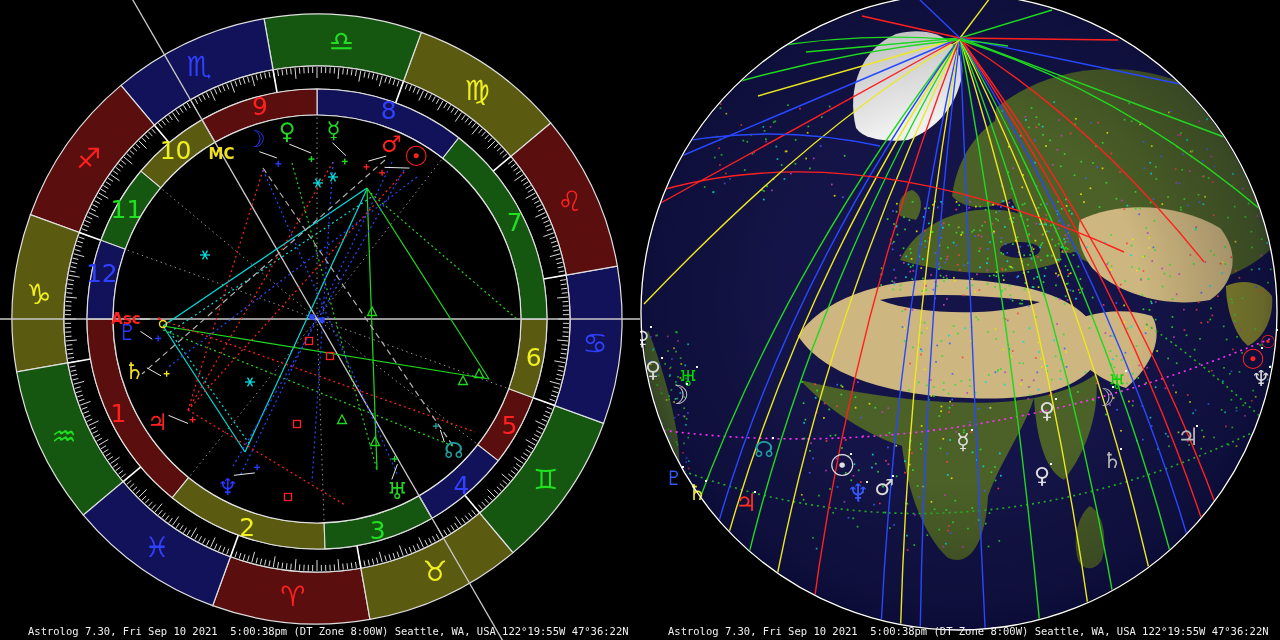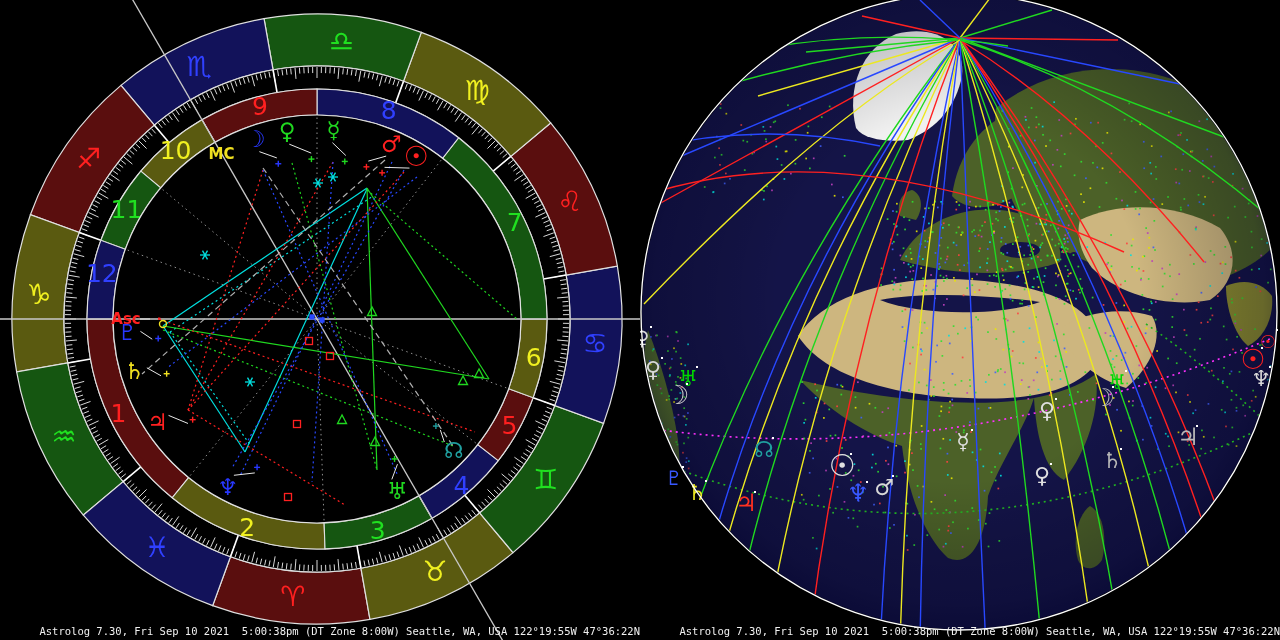--- a/index.html
+++ b/index.html
@@ -4,21 +4,21 @@
 <style>
   html,body{margin:0;padding:0;background:#000;}
   .stage{position:relative;width:1280px;height:640px;background:#000;overflow:hidden;
          font-family:"DejaVu Sans",sans-serif;}
   .panel{position:absolute;top:0;width:640px;height:640px;}
   #wheel-panel{left:0;}
   #globe-panel{left:640px;}
   svg{display:block;}
   .status{position:absolute;left:28px;top:624px;width:612px;
           font-family:"DejaVu Sans Mono",monospace;font-size:10.5px;line-height:14px;
-          color:#f0f0f0;white-space:pre;z-index:5;text-align:right;}
+          color:#f0f0f0;white-space:pre;z-index:5;}
   text{font-family:"DejaVu Sans",sans-serif;}
 </style>
 </head>
 <body>
 
 <div class="stage">
   <div class="panel" id="wheel-panel">
     <svg id="svg-wheel" width="640" height="640" viewBox="0 0 640 640">
         <rect x="0" y="0" width="640" height="640" fill="#000"></rect>
         <g>

